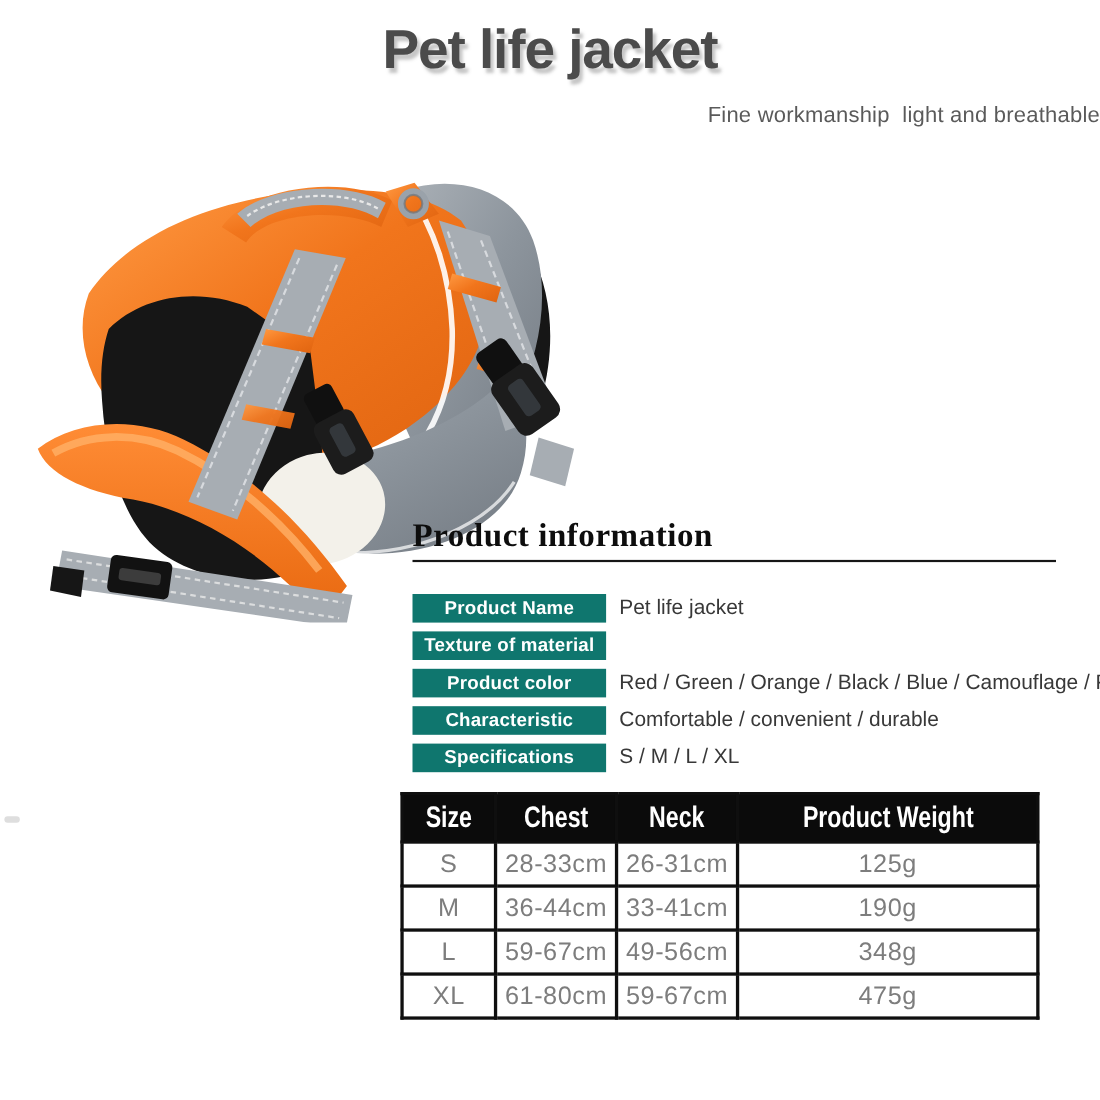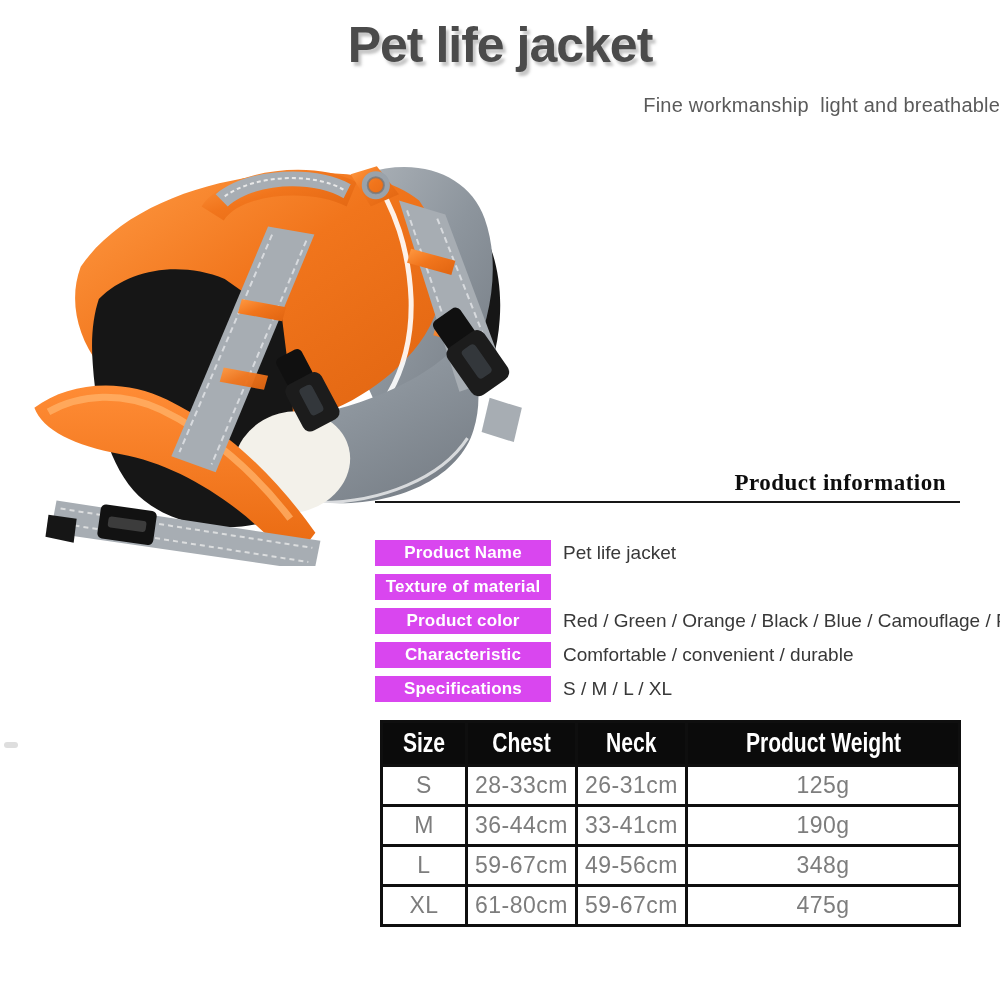--- a/index.html
+++ b/index.html
@@ -24,41 +24,41 @@
     white-space:pre; letter-spacing:0.2px;
   }
 
   
   .photo-wrap { position:absolute; left:18px; top:148px; width:625px; height:418px; }
   .photo-wrap svg { width:100%; height:100%; display:block; }
 
   
   .info-heading {
     position:absolute; top:470px; left:375px; width:585px;
-    text-align:right; border-bottom:2px solid #161616;
+    border-bottom:2px solid #161616;
     padding-bottom:5px; padding-right:14px;
     font-family:"Liberation Serif", serif;
-    font-size:23px; font-weight:bold; color:#0d0d0d;
+    font-size:30px; font-weight:bold; color:#0d0d0d;
     letter-spacing:0.5px;
   }
   .info-rows { position:absolute; top:540px; left:375px; width:585px; }
   .info-row { display:flex; align-items:center; height:26px; margin-bottom:8px; }
   .info-badge {
     width:176px; min-width:176px; height:26px;
-    background:#d946ef; color:#ffffff;
+    background:#0f766e; color:#ffffff;
     display:flex; align-items:center; justify-content:center;
     font-size:17px; font-weight:bold; letter-spacing:0.2px;
   }
   .info-value {
     margin-left:12px; font-size:19px; color:#383838; white-space:nowrap;
   }
 
   
   .size-table {
-    position:absolute; left:380px; top:720px; width:578px;
+    position:absolute; left:364px; top:720px; width:578px;
     border-collapse:collapse; table-layout:fixed;
   }
   .size-table th, .size-table td { border:3px solid #0f0f0f; text-align:center; }
   .size-table th {
     background:#0b0b0b; color:#ffffff; height:44px;
     font-size:27px; font-weight:bold; padding:0;
   }
   .size-table th .cond {
     display:inline-block; transform:scaleX(0.78); transform-origin:center;
     white-space:nowrap; letter-spacing:0;

